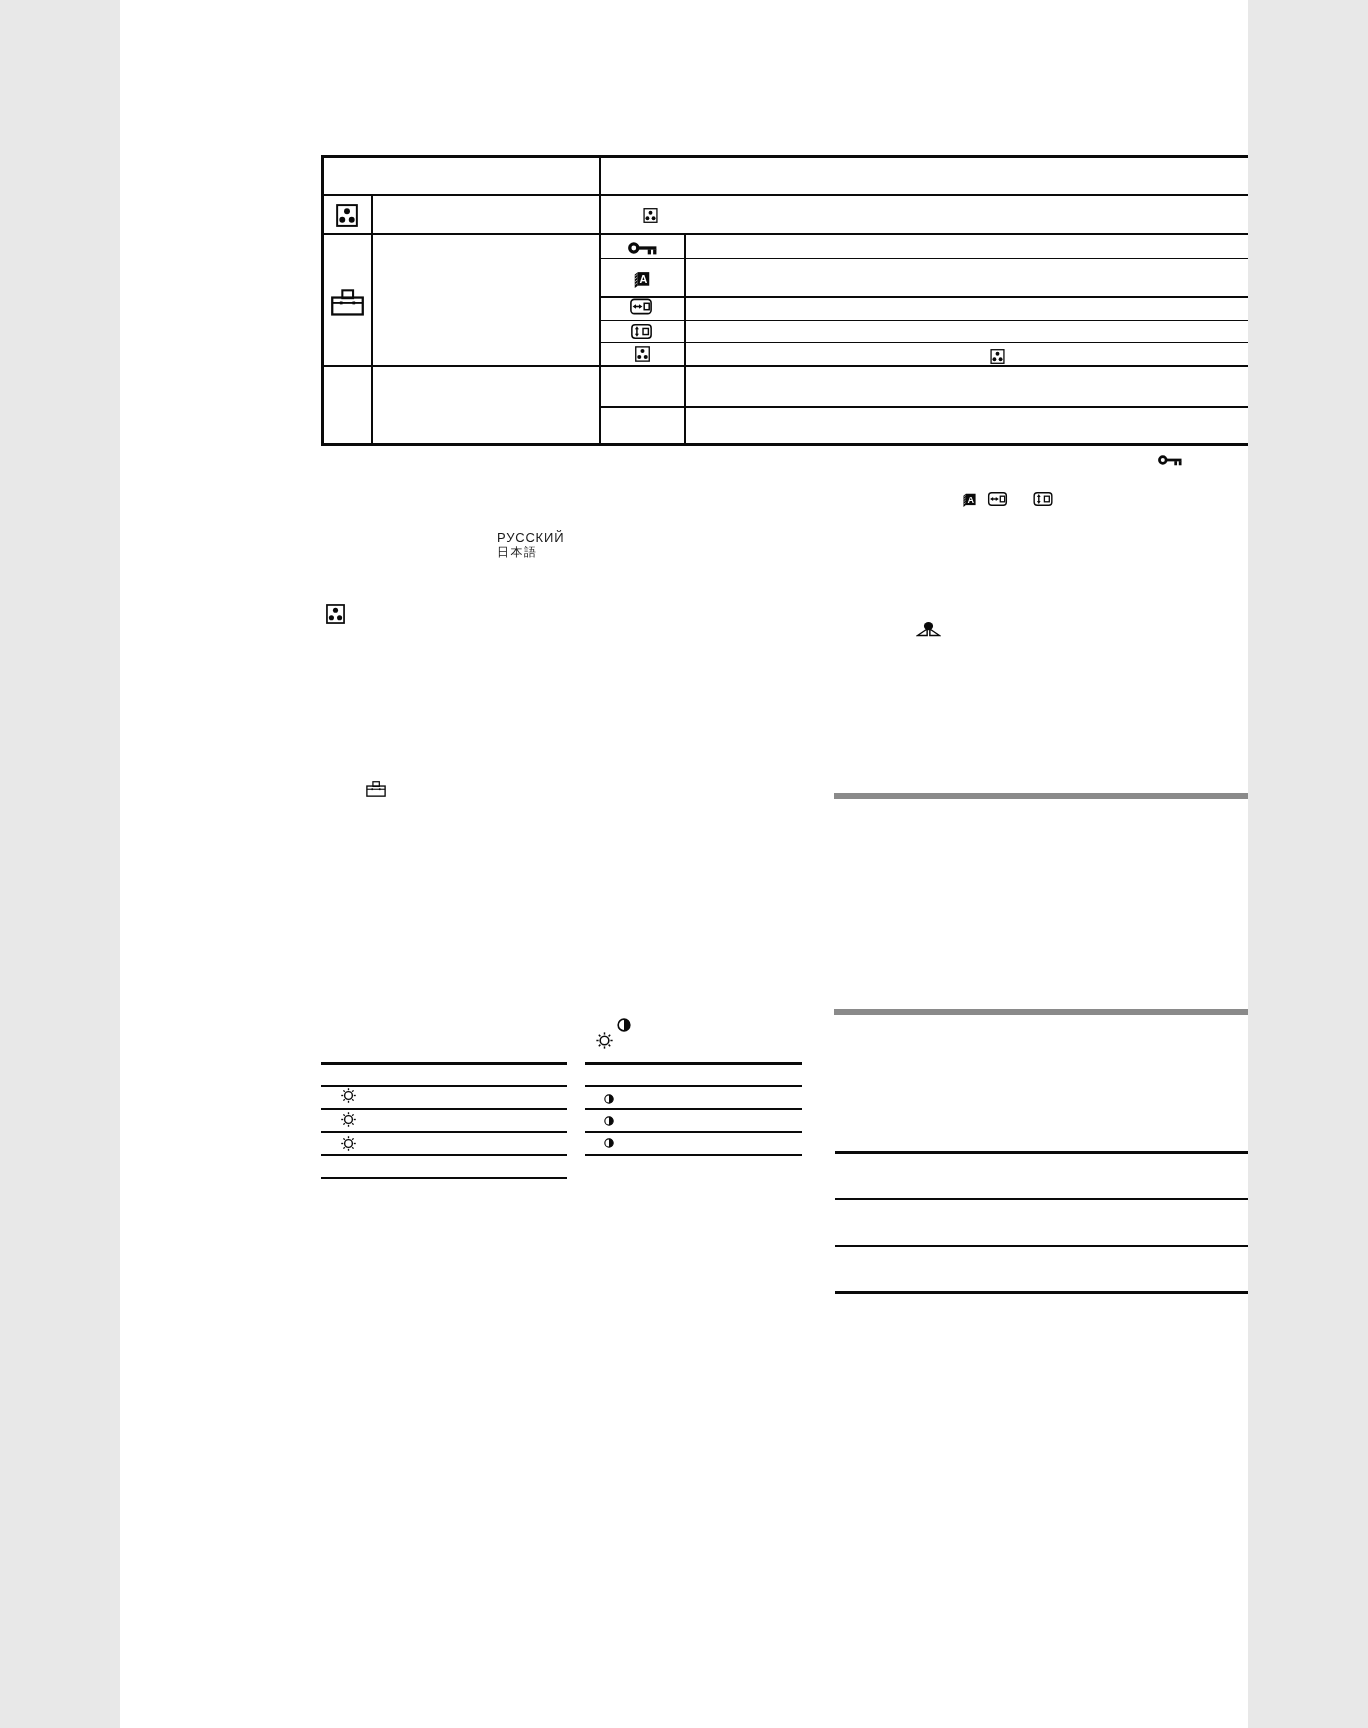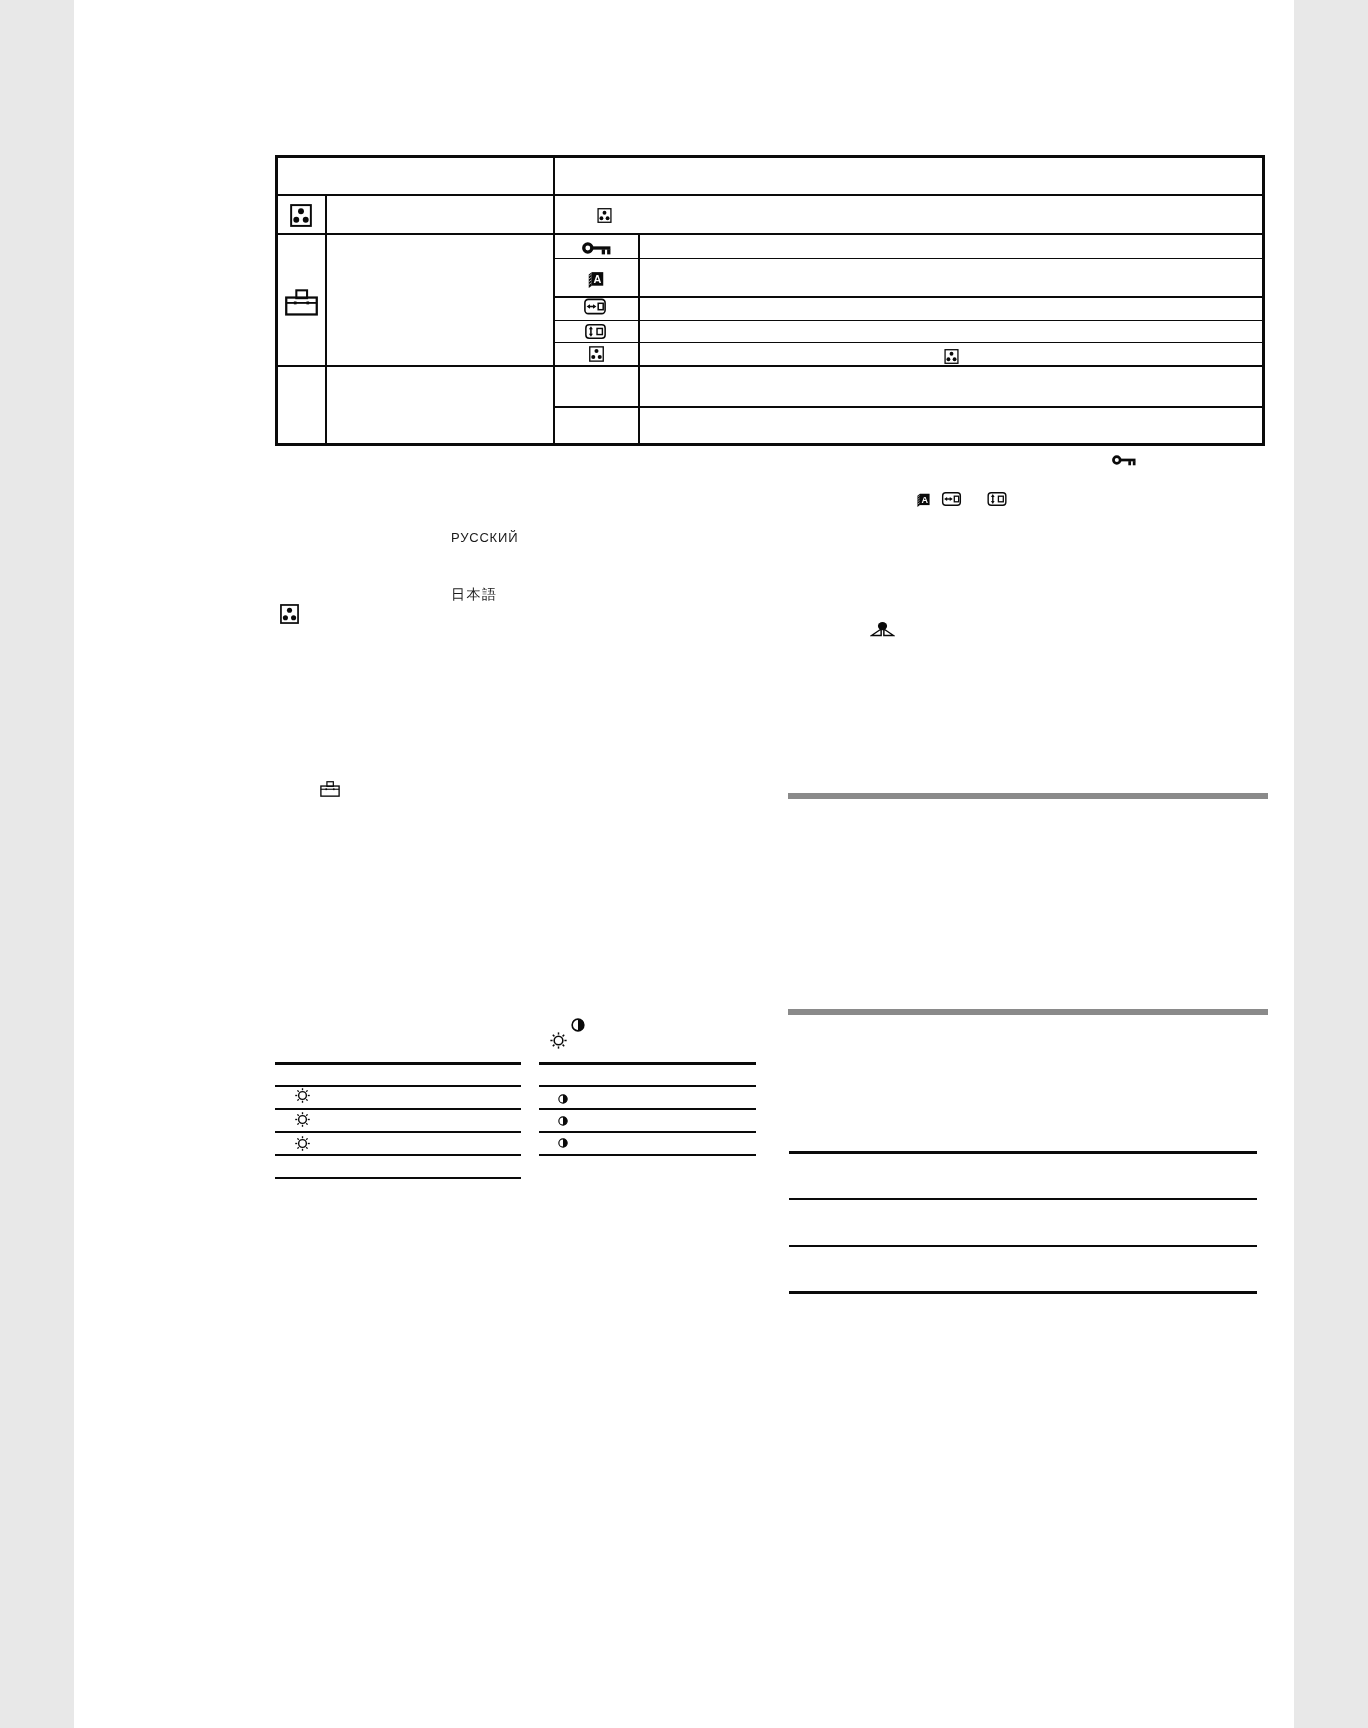--- a/index.html
+++ b/index.html
@@ -1,31 +1,31 @@
 <!DOCTYPE html>
 <html><head>
 <meta charset="utf-8">
 <style>
   html,body{margin:0;padding:0;background:#e8e8e8;}
   .page{
     position:relative;
-    width:1220px;
+    width:1128px;
     height:1728px;
     background:#ffffff;
     font-family:"Liberation Sans", sans-serif;
     color:#0a0a0a;
     overflow:hidden;
     margin:0 auto;
   }
   .hline,.vline{position:absolute;background:#0a0a0a;}
   .grayline{position:absolute;background:#8a8a8a;}
   .icon{position:absolute;color:#0a0a0a;display:block;}
   .txt{position:absolute;white-space:nowrap;color:#1a1a1a;}
   .txt-ru{font-size:13px;letter-spacing:0.8px;}
-  .txt-jp{font-size:14px;letter-spacing:1.5px;margin-top:42px;}
+  .txt-jp{font-size:12px;letter-spacing:1.5px;}
 </style>
 </head>
 <body>
 
 <svg width="0" height="0" style="position:absolute" aria-hidden="true">
   <defs>
     <symbol id="sym-color" viewBox="0 0 20 21">
       <rect x="1" y="1" width="18" height="19" fill="none" stroke="currentColor" stroke-width="1.8"></rect>
       <circle cx="10" cy="6.6" r="2.7" fill="currentColor"></circle>
       <circle cx="5.7" cy="14.4" r="2.7" fill="currentColor"></circle>

